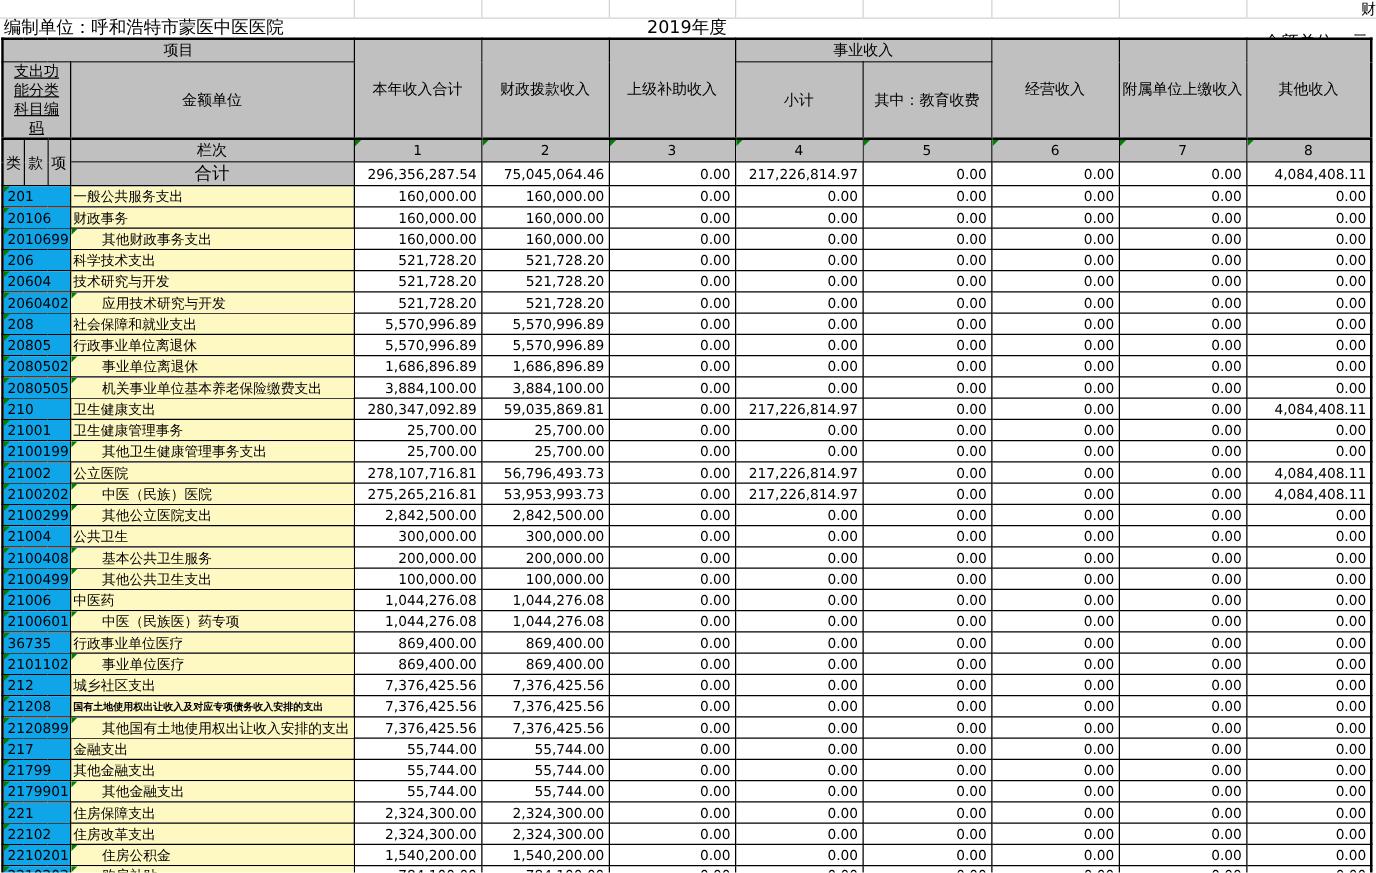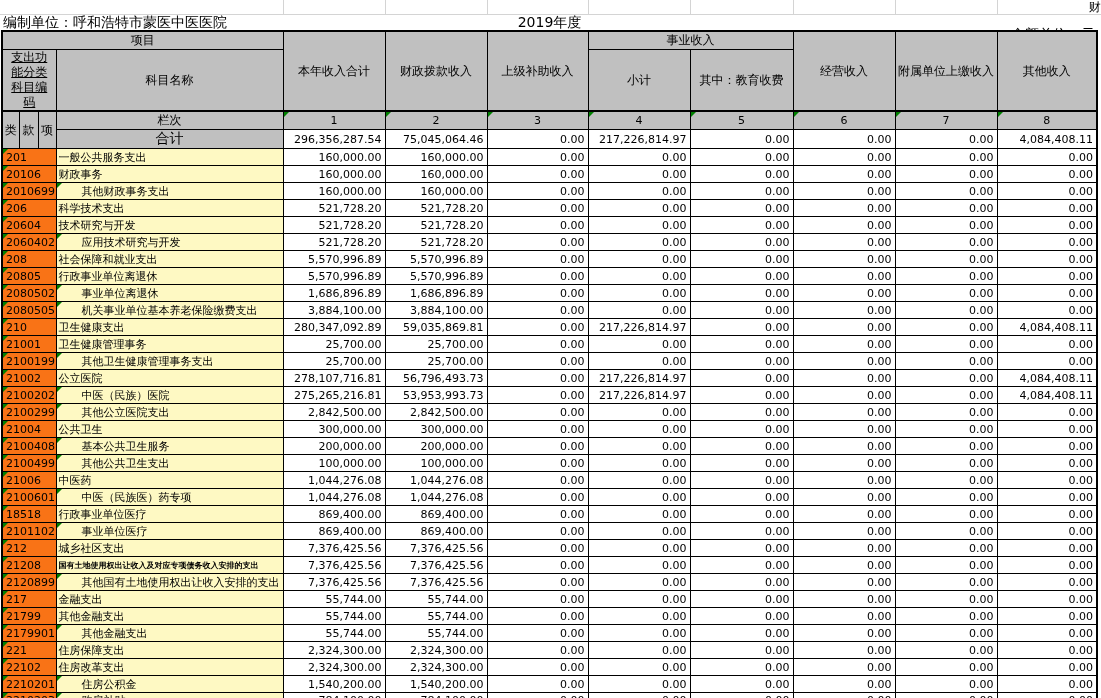--- a/index.html
+++ b/index.html
@@ -27,21 +27,21 @@
   th,td{border:1px solid var(--grid);font-weight:normal;overflow:hidden;white-space:nowrap;}
   thead th{background:var(--header-bg);font-size:12px;text-align:center;}
   .rowA{height:16px;}
   .rowB{height:52px;}
   .rowC{height:18px;}
   .rowC th{border-top:2px solid var(--grid);}
   .rowD{height:17px;}
   .codehdr{white-space:normal;word-break:break-all;padding:0 3px;line-height:15px;text-decoration:underline;}
   .klx{font-size:12px;}
   tbody tr{height:17px;}
-  td.code{font-size:11px;text-align:left;padding-left:3px;background:#f97316;}
+  td.code{font-size:11px;text-align:left;padding-left:3px;background:#0ea5e9;}
   td.name{font-size:11px;text-align:left;padding-left:2px;background:#fef9c3;}
   td.name.indent{padding-left:25px;}
   td.name.small{font-size:8px;font-weight:bold;}
   td.num{font-size:11px;text-align:right;padding-right:3px;background:#fff;}
   th.lanci{background:var(--header-bg);font-size:12px;}
   th.totlab{background:var(--header-bg);font-size:14px;}
   th.colnum{background:var(--header-bg);font-size:11px;}
   .tri{position:relative;}
   .tri::before{content:"";position:absolute;top:0;left:0;width:0;height:0;
     border-top:5px solid var(--tri);border-right:5px solid transparent;}
@@ -89,21 +89,21 @@
         <th rowspan="2">本年收入合计</th>
         <th rowspan="2">财政拨款收入</th>
         <th rowspan="2">上级补助收入</th>
         <th colspan="2">事业收入</th>
         <th rowspan="2">经营收入</th>
         <th rowspan="2">附属单位上缴收入</th>
         <th rowspan="2">其他收入</th>
       </tr>
       <tr class="rowB">
         <th colspan="3" class="codehdr">支出功能分类科目编码</th>
-        <th>科目名称</th>
+        <th>金额单位</th>
         <th>小计</th>
         <th>其中：教育收费</th>
       </tr>
       <tr class="rowC">
         <th rowspan="2" class="klx">类</th>
         <th rowspan="2" class="klx">款</th>
         <th rowspan="2" class="klx">项</th>
         <th class="lanci">栏次</th>
         <th class="colnum tri">1</th>
         <th class="colnum tri">2</th>
@@ -373,21 +373,21 @@
           <td class="num">1,044,276.08</td>
           <td class="num">1,044,276.08</td>
           <td class="num">0.00</td>
           <td class="num">0.00</td>
           <td class="num">0.00</td>
           <td class="num">0.00</td>
           <td class="num">0.00</td>
           <td class="num">0.00</td>
         </tr>
         <tr>
-          <td colspan="3" class="code tri">18518</td>
+          <td colspan="3" class="code tri">36735</td>
           <td class="name">行政事业单位医疗</td>
           <td class="num">869,400.00</td>
           <td class="num">869,400.00</td>
           <td class="num">0.00</td>
           <td class="num">0.00</td>
           <td class="num">0.00</td>
           <td class="num">0.00</td>
           <td class="num">0.00</td>
           <td class="num">0.00</td>
         </tr>

